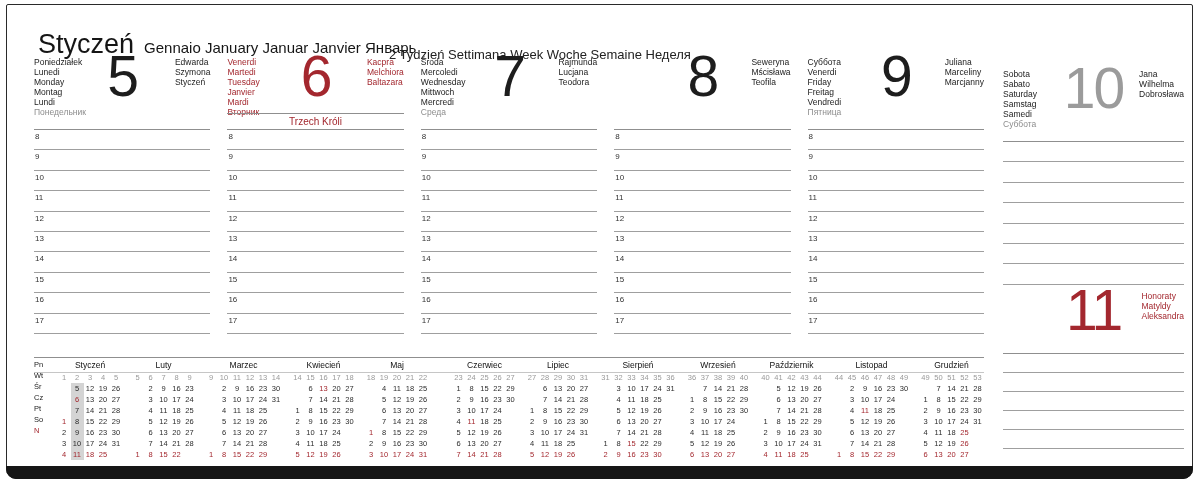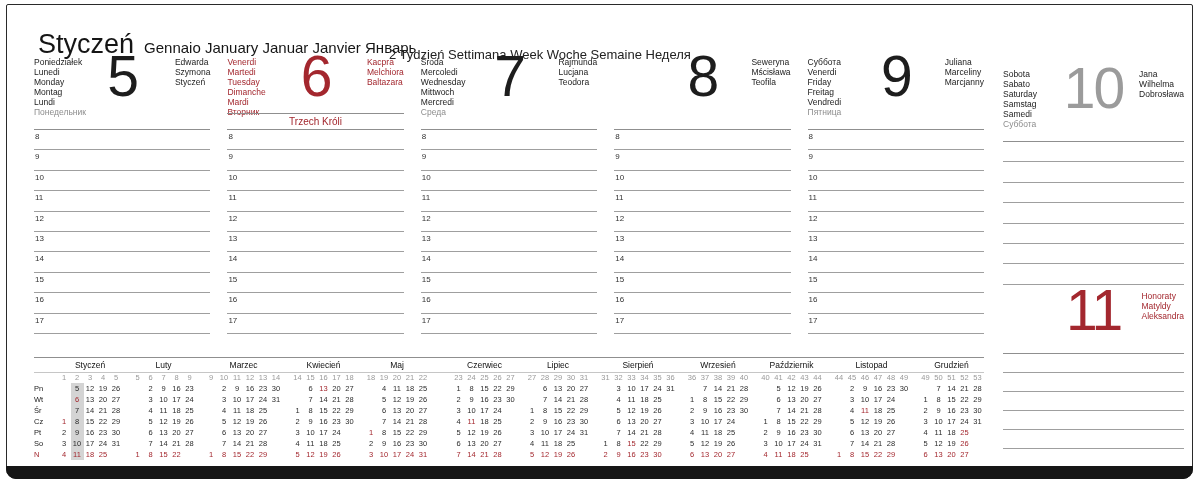--- a/index.html
+++ b/index.html
@@ -36,21 +36,21 @@
 
   
   .weekend { position:absolute; left:996px; top:62px; width:181px; }
   .sun-lines { margin-top:6px; }
   .sun-lines .hour-row { height:19px; }
 
   
   .strip { position:absolute; left:27px; top:352px; width:950px; border-top:1px solid #8f8f8f;
            display:flex; justify-content:space-between; padding-top:1px; }
   .strip::after { content:""; position:absolute; left:0; right:0; top:14px; border-top:1px solid #c6c6c6; }
-  .dow-block { width:15px; padding-top:24px; }
+  .dow-block { width:15px; }
   .dow { height:11px; line-height:11px; font-size:7.5px; color:#222; }
   .dow.red { color:var(--accent); }
   .month-block.gap { margin-right:14px; }
   .month-name { height:13px; line-height:13px; font-size:8.5px; color:#111; text-align:center; }
   .month-grid { display:grid; grid-auto-rows:11px; }
   .cell { font-size:7.5px; line-height:11px; text-align:center; color:#2b2b2b; }
   .cell.wk { color:#999; }
   .cell.red { color:var(--accent); }
   .cell.hl { background:var(--hl); }
 </style>
@@ -114,21 +114,21 @@
             <div class="hour-num">17</div>
           </div>
         </div>
       </div>
       <div class="day-col">
         <div class="day-header">
           <div class="day-names red">
             <div class="nm">Venerdi</div>
             <div class="nm">Martedi</div>
             <div class="nm">Tuesday</div>
-            <div class="nm">Dimanche</div>
+            <div class="nm">Janvier</div>
             <div class="nm">Mardi</div>
             <div class="nm">Вторник</div>
           </div>
           <div class="day-number red">6</div>
           <div class="day-namedays red">
             <div class="nm">Kacpra</div>
             <div class="nm">Melchiora</div>
             <div class="nm">Baltazara</div>
           </div>
         </div>

